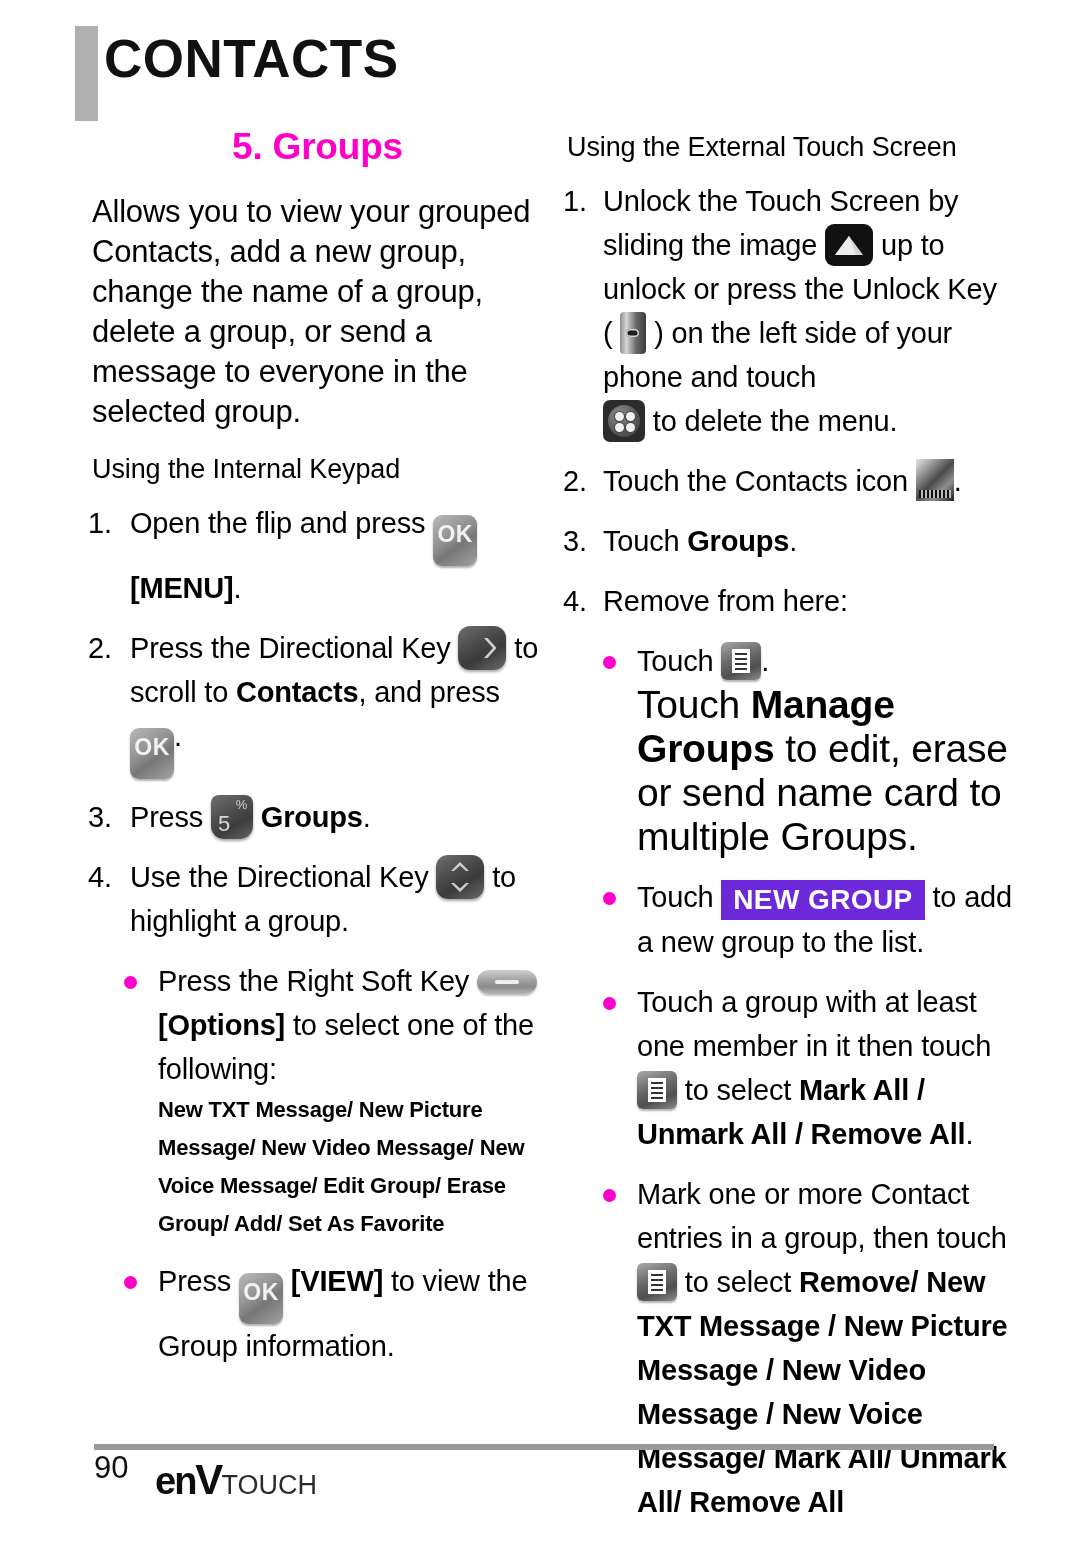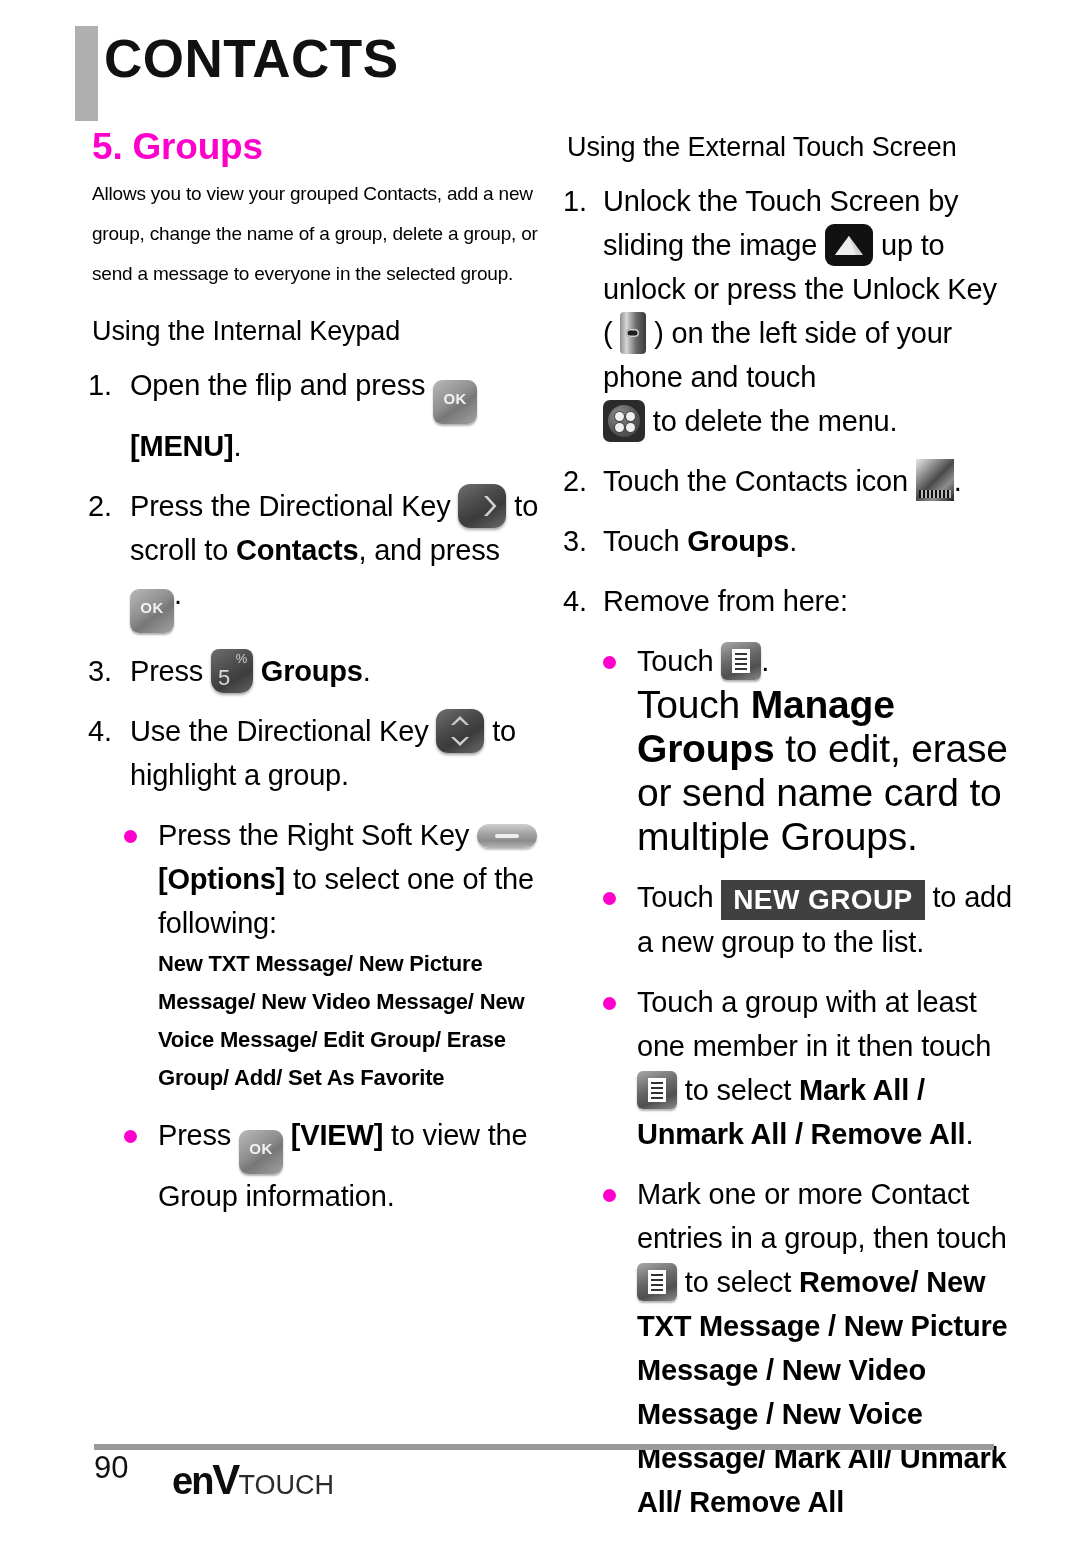--- a/index.html
+++ b/index.html
@@ -48,31 +48,32 @@
     position: absolute;
     top: 126px;
   }
   .col-left  { left: 88px;  width: 455px; }
   .col-right { left: 563px; width: 450px; }
 
   .section-title-pink {
     color: #ff00cc;
     font-size: 37px;
     font-weight: bold;
-    margin: 0 0 6px 4px;
+    margin: 0 0 24px 4px;
     letter-spacing: -0.2px;
+    text-align: center;
   }
   .section-title-bold {
     font-size: 27px;
     font-weight: normal;
     margin: 6px 0 16px 4px;
     letter-spacing: -0.1px;
   }
   .para {
-    font-size: 19px;
+    font-size: 31px;
     line-height: 40px;
     margin: 0 0 22px 4px;
     letter-spacing: -0.2px;
   }
 
   
   .num-item {
     position: relative;
     padding-left: 42px;
     font-size: 29px;
@@ -125,26 +126,26 @@
   }
 
   
   .key {
     display: inline-block;
     vertical-align: -9px;
     position: relative;
   }
   .key-ok {
     width: 44px;
-    height: 44px;
+    height: 51px;
     border-radius: 9px;
     background: linear-gradient(145deg,#b9b9b9 0%,#8e8e8e 45%,#777777 60%,#a2a2a2 100%);
     box-shadow: 0 2px 2px rgba(0,0,0,0.30);
     color: #f2f2f2;
-    font-size: 15px;
+    font-size: 23px;
     font-weight: bold;
     line-height: 38px;
     text-align: center;
     letter-spacing: 0.5px;
   }
   .key-dir {
     width: 48px;
     height: 44px;
     border-radius: 12px;
     background: linear-gradient(150deg,#6f6f6f 0%,#4a4a4a 40%,#3b3b3b 62%,#6a6a6a 100%);
@@ -285,21 +286,21 @@
     left: 3px;
     width: 12px;
     height: 2px;
     background: #333;
     display: block;
   }
 
   
   .badge-black {
     display: inline-block;
-    background: #404040;
+    background: #6d28d9;
     color: #ffffff;
     font-weight: bold;
     font-size: 28px;
     line-height: 36px;
     padding: 2px 12px;
     letter-spacing: 0.4px;
     vertical-align: -2px;
   }
 
   
@@ -314,21 +315,21 @@
   .footer-page {
     position: absolute;
     left: 94px;
     top: 1448px;
     font-size: 31px;
     line-height: 40px;
     color: #111;
   }
   .footer-logo {
     position: absolute;
-    left: 172px;
+    left: 155px;
     top: 1458px;
     line-height: 44px;
     white-space: nowrap;
   }
   .footer-logo .env {
     font-size: 38px;
     font-weight: bold;
     letter-spacing: -2px;
     color: #0d0d0d;
   }

